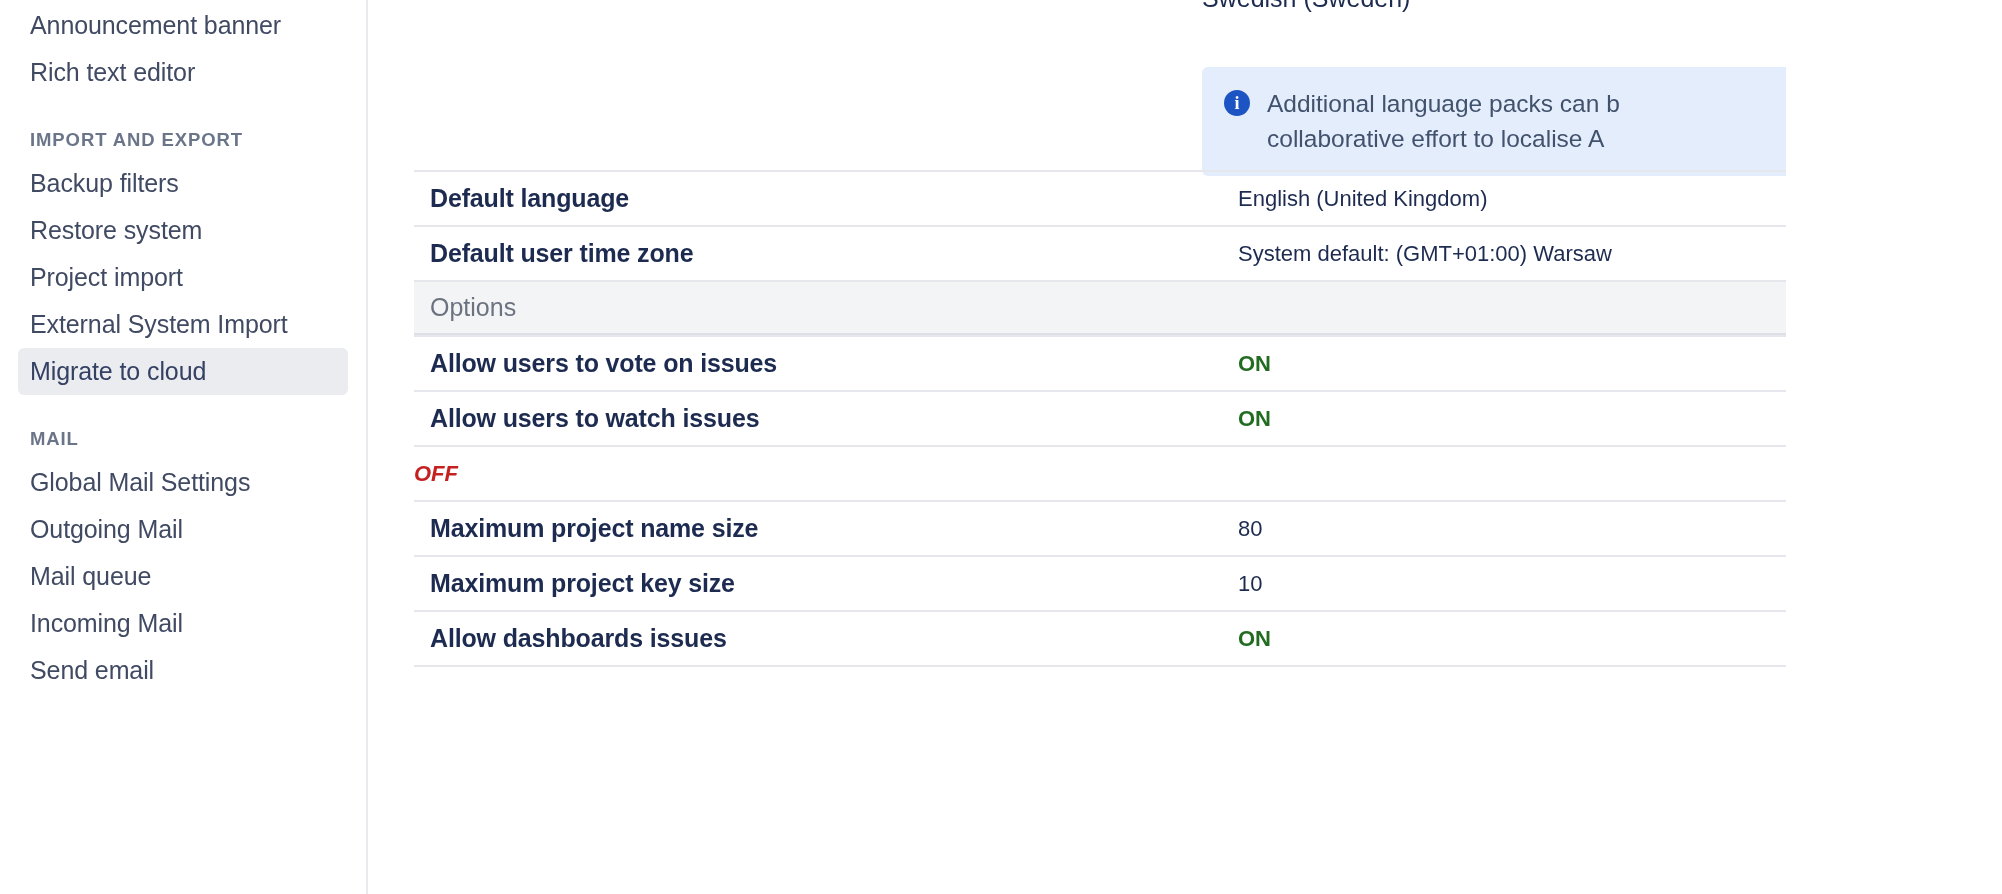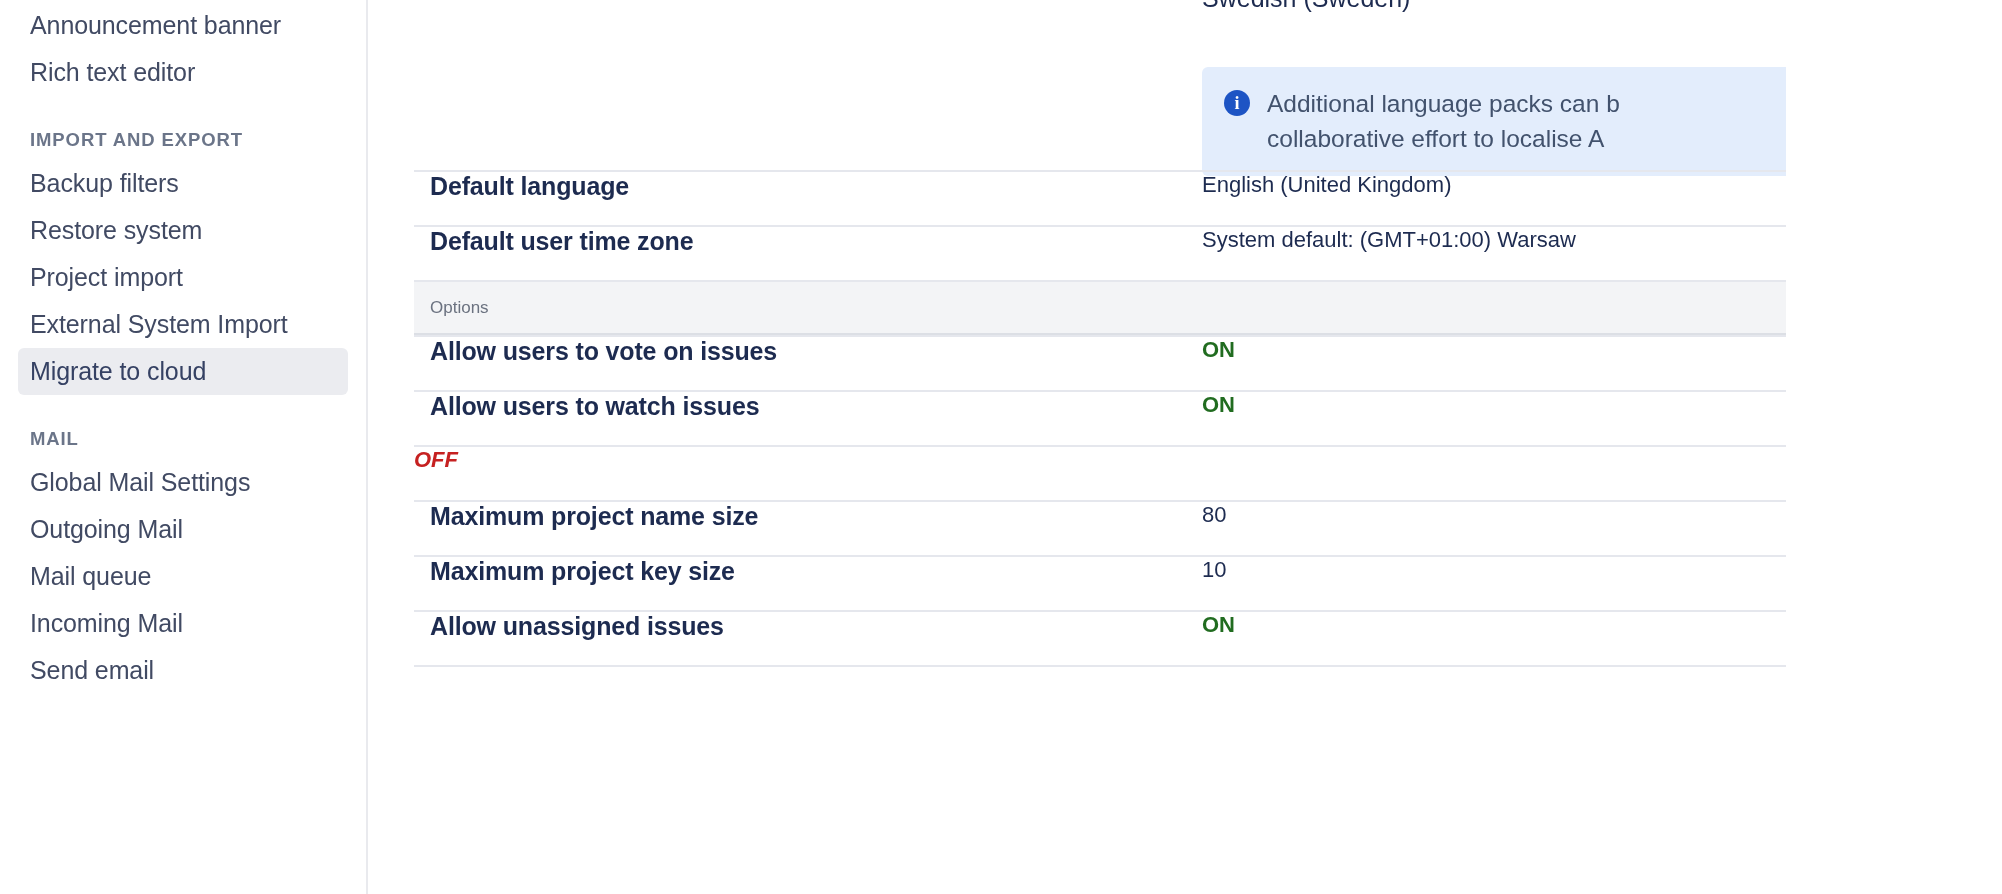--- a/index.html
+++ b/index.html
@@ -137,23 +137,24 @@
   .info-text {
     color: #42526d;
     font-size: 24.5px;
     line-height: 35px;
     white-space: pre;
   }
 
   .row {
     position: relative;
     display: flex;
-    align-items: flex-start;
+    align-items: center;
     height: 55px;
     border-top: 2px solid #e5e7ed;
+    gap: 36px;
   }
   .row .label {
     flex: 0 0 788px;
     padding-left: 16px;
     font-size: 25px;
     font-weight: 700;
     color: #1d2b50;
     white-space: nowrap;
     letter-spacing: -0.15px;
   }
@@ -170,21 +171,21 @@
   .section-row {
     display: flex;
     align-items: center;
     height: 55px;
     background: #f3f4f6;
     border-top: 2px solid #e5e7ed;
     border-bottom: 2px solid #dcdfe5;
   }
   .section-row .section-title {
     padding-left: 16px;
-    font-size: 17px;
+    font-size: 25px;
     font-weight: 400;
     color: #6b7280;
     white-space: nowrap;
   }
 </style>
 </head>
 <body>
 
 <div class="screen">
 
@@ -251,21 +252,21 @@
       </div>
       <div class="row">
         <div class="label">Maximum project name size</div>
         <div class="value">80</div>
       </div>
       <div class="row">
         <div class="label">Maximum project key size</div>
         <div class="value">10</div>
       </div>
       <div class="row">
-        <div class="label">Allow unassigned issues</div>
+        <div class="label">Allow dashboards issues</div>
         <div class="value on">ON</div>
       </div>
 
       <div class="row" style="border-top:2px solid #e5e7ed;height:6px;"></div>
 
     </div>
   </main>
 </div>
 
 </body></html>

